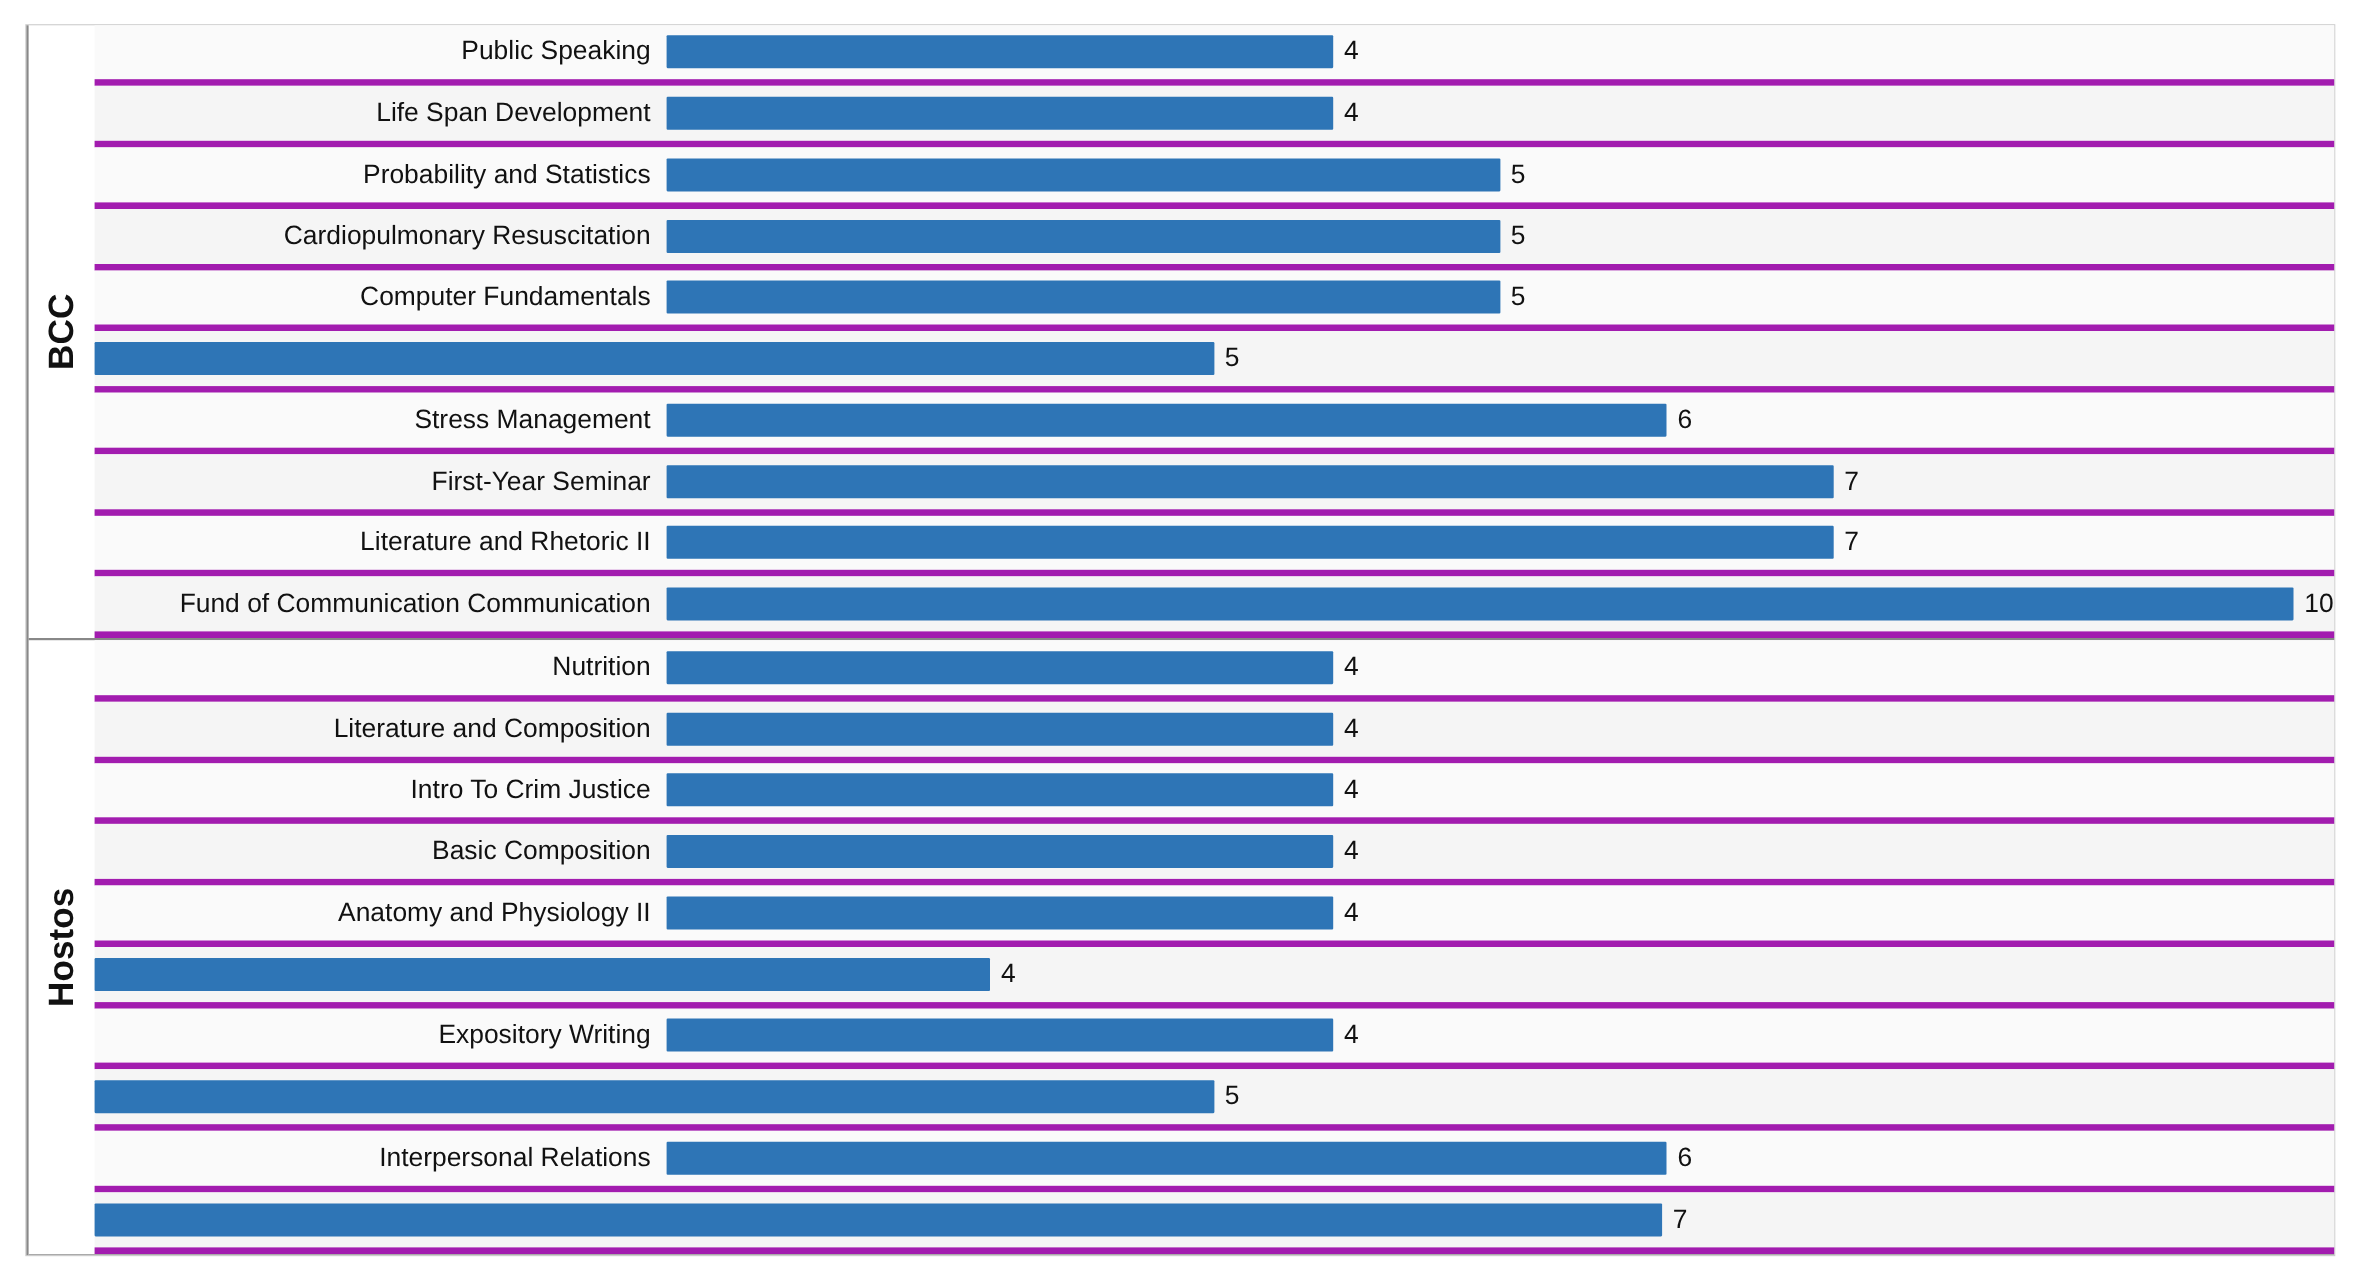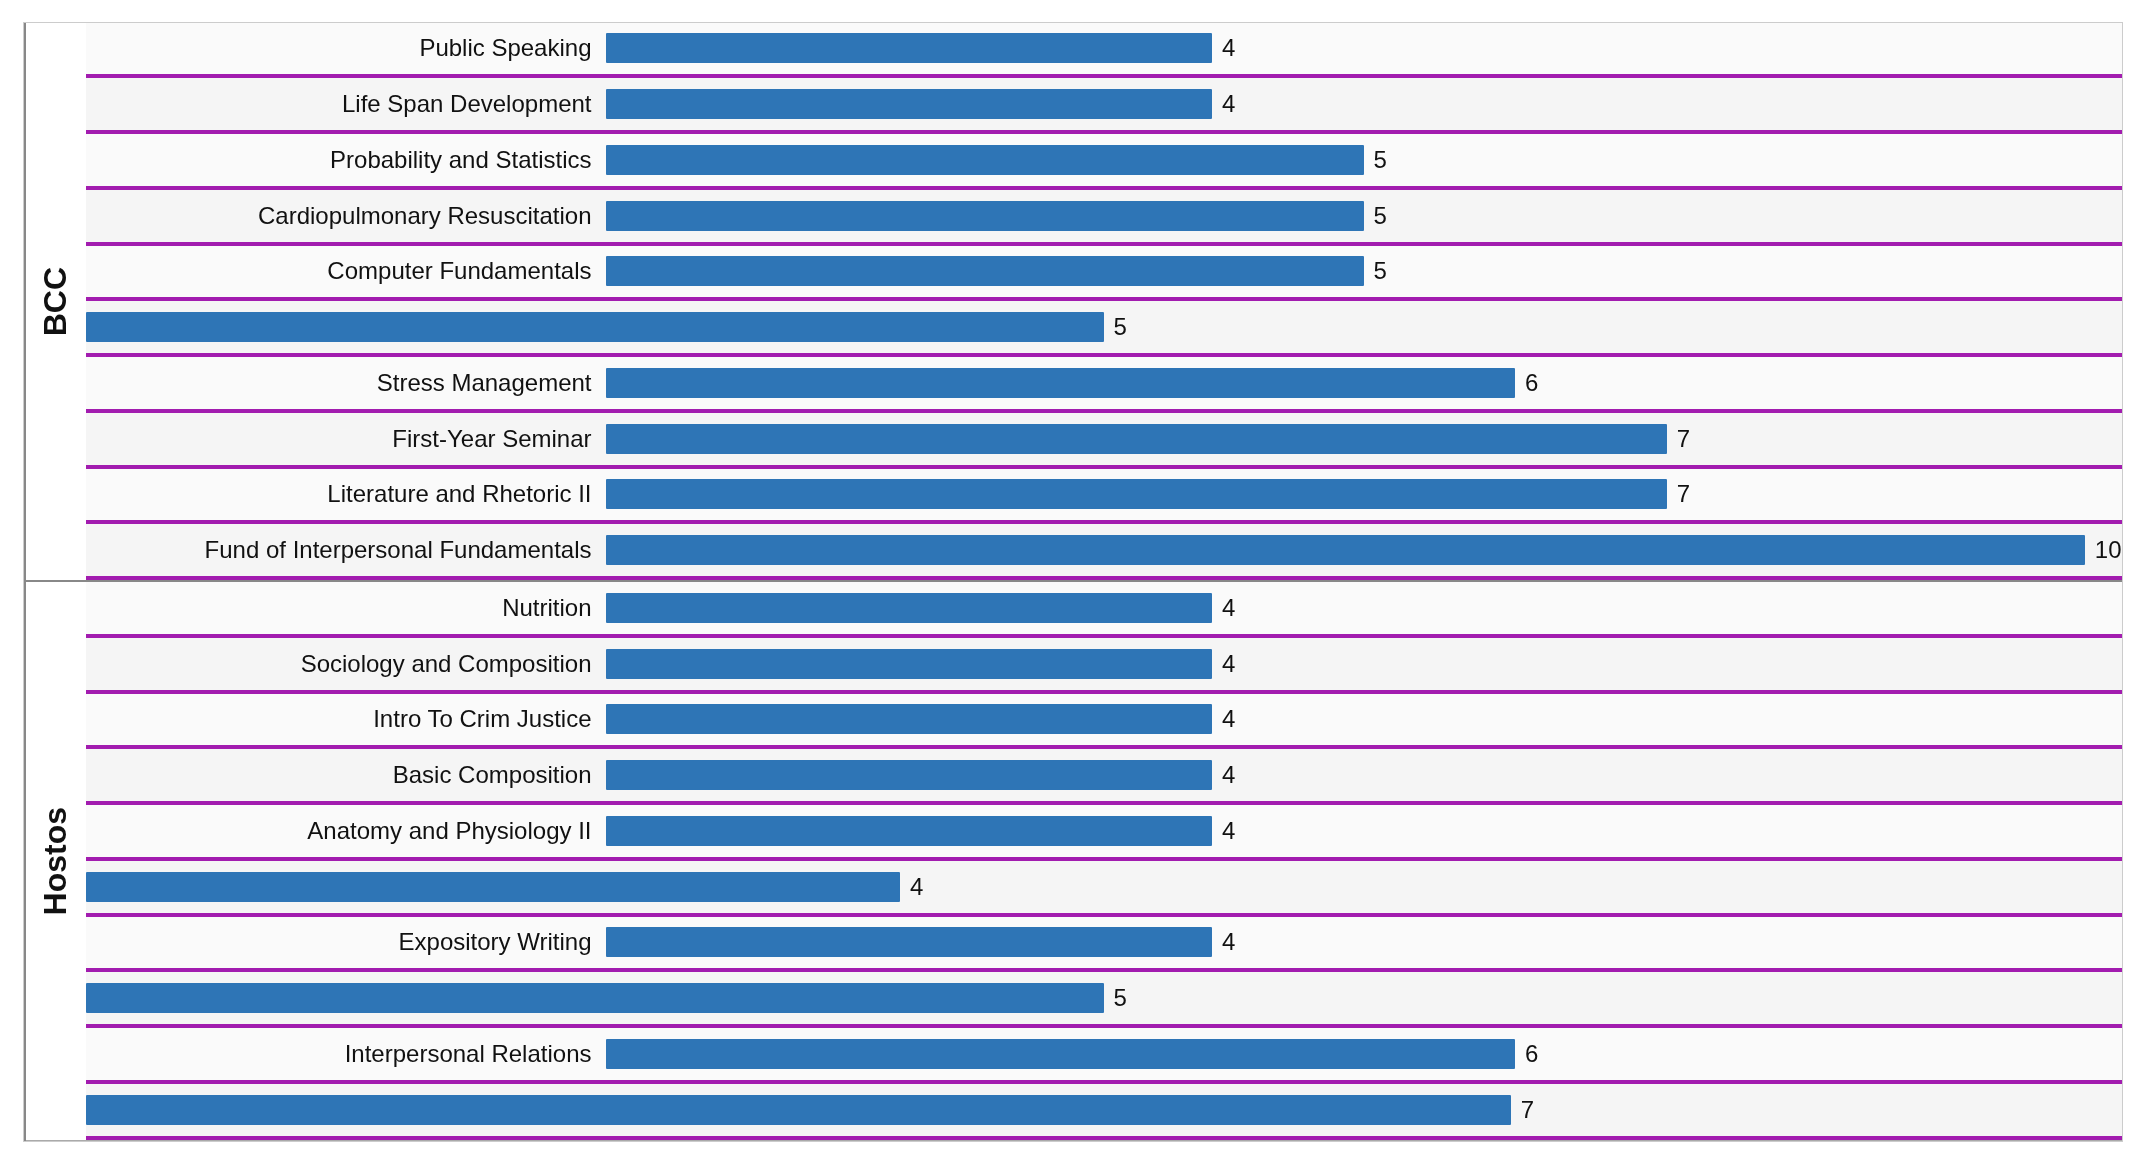--- a/index.html
+++ b/index.html
@@ -19,21 +19,21 @@
       display: flex;
       flex-direction: row;
       border: 1px solid #ccc;
       background: #fff;
     }
     .bar-row {
       display: flex;
       flex-direction: row;
       align-items: center;
       flex: 1;
-      border-bottom: 4px solid #a21caf;
+      border-bottom: 6px solid #a21caf;
       background: #f5f5f5;
       padding: 2px 0;
     }
     .bar-row:nth-child(odd) {
       background: #fafafa;
     }
     .bar-label {
       width: 520px;
       text-align: right;
       padding-right: 14px;
@@ -162,42 +162,42 @@
             </div>
           </div>
           <div class="bar-row">
             <div class="bar-label">Literature and Rhetoric II</div>
             <div class="bar-track">
               <div class="bar-fill" style="width: 70%; background: rgb(46, 117, 182);"></div>
               <span class="bar-value">7</span>
             </div>
           </div>
           <div class="bar-row">
-            <div class="bar-label">Fund of Interpersonal Fundamentals</div>
+            <div class="bar-label">Fund of Communication Communication</div>
             <div class="bar-track">
               <div class="bar-fill" style="width: 100%; background: rgb(46, 117, 182);"></div>
               <span class="bar-value">10</span>
             </div>
           </div>
         </div>
       </div>
       <div class="group-section" style="flex: 1 1 0%;">
         <div class="group-label-col">
           <span class="group-label-text">Hostos</span>
         </div>
         <div class="bars-in-group">
           <div class="bar-row">
             <div class="bar-label">Nutrition</div>
             <div class="bar-track">
               <div class="bar-fill" style="width: 40%; background: rgb(46, 117, 182);"></div>
               <span class="bar-value">4</span>
             </div>
           </div>
           <div class="bar-row">
-            <div class="bar-label">Sociology and Composition</div>
+            <div class="bar-label">Literature and Composition</div>
             <div class="bar-track">
               <div class="bar-fill" style="width: 40%; background: rgb(46, 117, 182);"></div>
               <span class="bar-value">4</span>
             </div>
           </div>
           <div class="bar-row">
             <div class="bar-label">Intro To Crim Justice</div>
             <div class="bar-track">
               <div class="bar-fill" style="width: 40%; background: rgb(46, 117, 182);"></div>
               <span class="bar-value">4</span>

